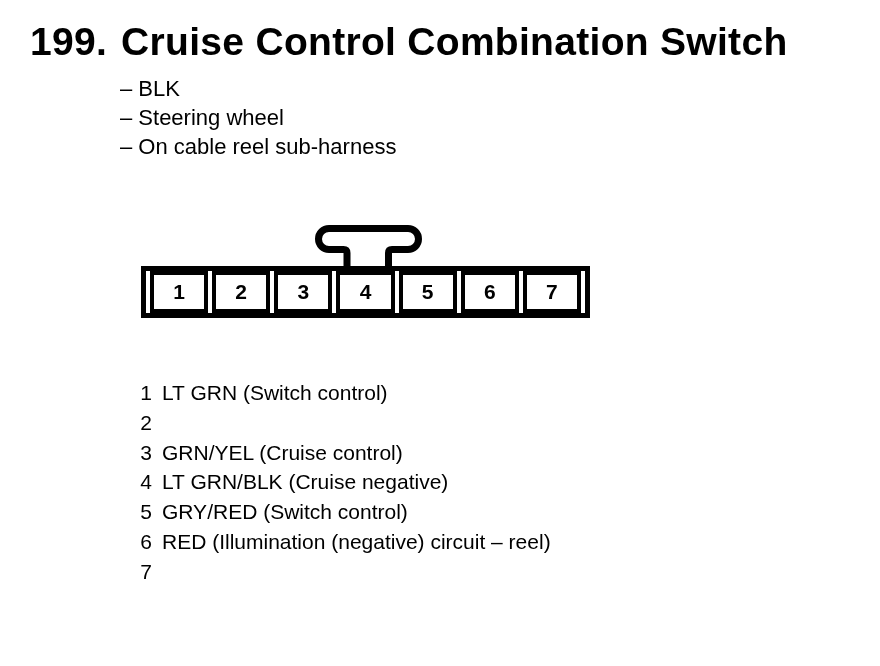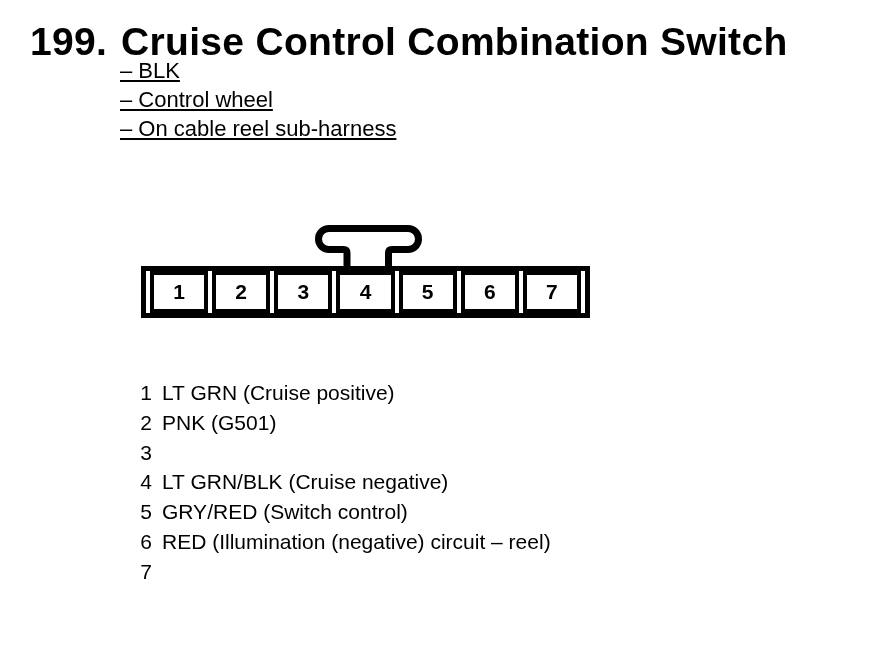--- a/index.html
+++ b/index.html
@@ -29,25 +29,24 @@
     font-size: 39px;
     line-height: 1;
     letter-spacing: 0.3px;
     white-space: nowrap;
   }
 
   
   .notes {
     position: absolute;
     left: 120px;
-    top: 56px;
+    top: 74px;
     font-size: 22px;
     line-height: 29px;
     white-space: nowrap;
-    text-decoration: underline;
   }
 
   
   .diagram {
     position: absolute;
     left: 141px;
     top: 221px;
     width: 449px;
     height: 97px;
   }
@@ -107,21 +106,21 @@
 
 <div class="page">
 
   <div class="heading">
     <span>199.</span>
     <span>Cruise Control Combination Switch</span>
   </div>
 
   <div class="notes">
     <div>– BLK</div>
-    <div>– Control wheel</div>
+    <div>– Steering wheel</div>
     <div>– On cable reel sub-harness</div>
   </div>
 
   <div class="diagram">
     <svg class="lock-tab" viewBox="0 0 115 46" xmlns="http://www.w3.org/2000/svg" aria-hidden="true">
       <path d="M 36 46 L 36 32 Q 36 28.5 32.5 28.5 L 18 28.5 A 10.5 10.5 0 0 1 18 7.5 L 97 7.5 A 10.5 10.5 0 0 1 97 28.5 L 81 28.5 Q 77.5 28.5 77.5 32 L 77.5 46" fill="none" stroke="#000000" stroke-width="7" stroke-linejoin="round" stroke-linecap="butt"></path>
     </svg>
     <div class="connector-body">
       <div class="pin-cell">1</div>
       <div class="pin-cell">2</div>
@@ -129,28 +128,28 @@
       <div class="pin-cell">4</div>
       <div class="pin-cell">5</div>
       <div class="pin-cell">6</div>
       <div class="pin-cell">7</div>
     </div>
   </div>
 
   <div class="legend">
     <div class="legend-row">
       <span class="num">1</span>
-      <span class="desc">LT GRN (Cruise positive)</span>
+      <span class="desc">LT GRN (Switch control)</span>
     </div>
     <div class="legend-row">
       <span class="num">2</span>
-      <span class="desc">PNK (G501)</span>
     </div>
     <div class="legend-row">
       <span class="num">3</span>
+      <span class="desc">GRN/YEL (Cruise control)</span>
     </div>
     <div class="legend-row">
       <span class="num">4</span>
       <span class="desc">LT GRN/BLK (Cruise negative)</span>
     </div>
     <div class="legend-row">
       <span class="num">5</span>
       <span class="desc">GRY/RED (Switch control)</span>
     </div>
     <div class="legend-row">

